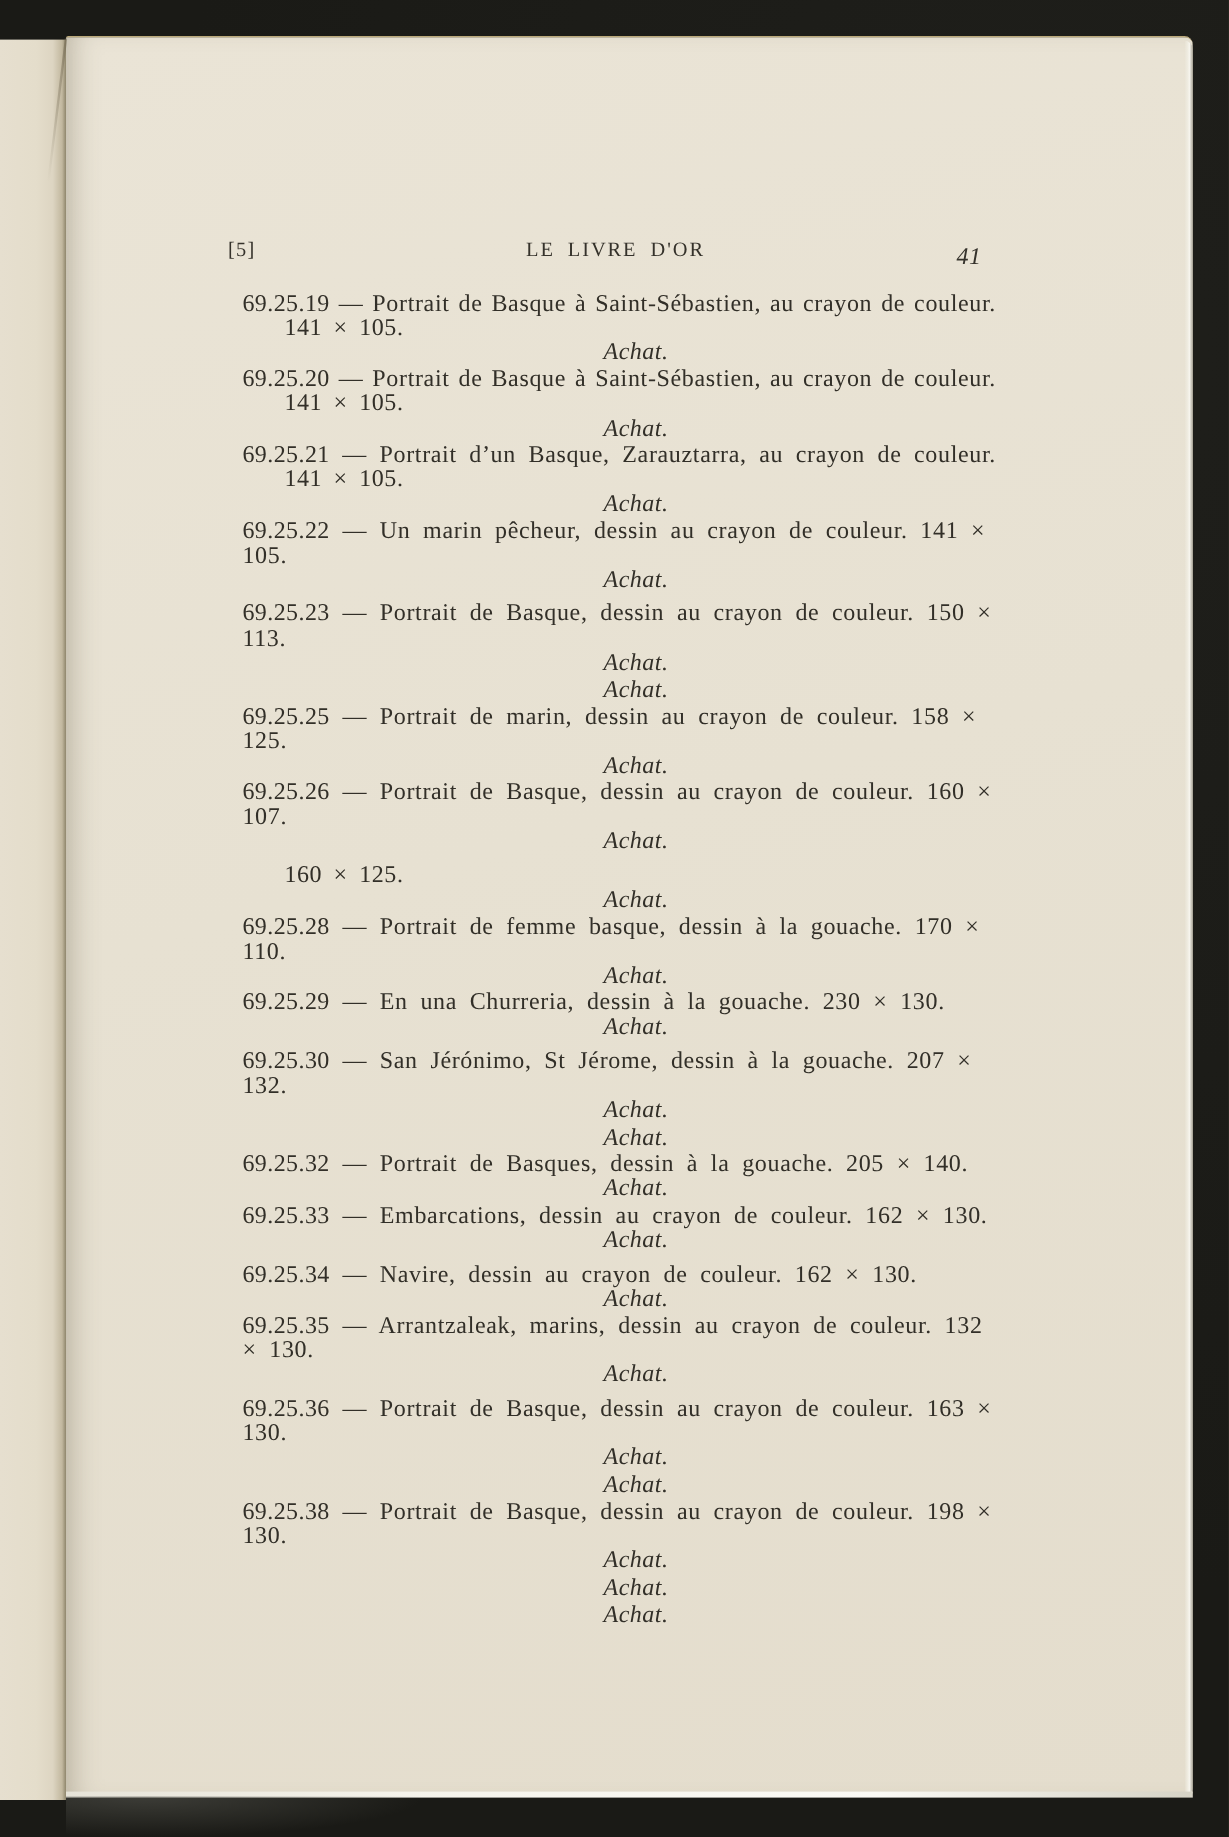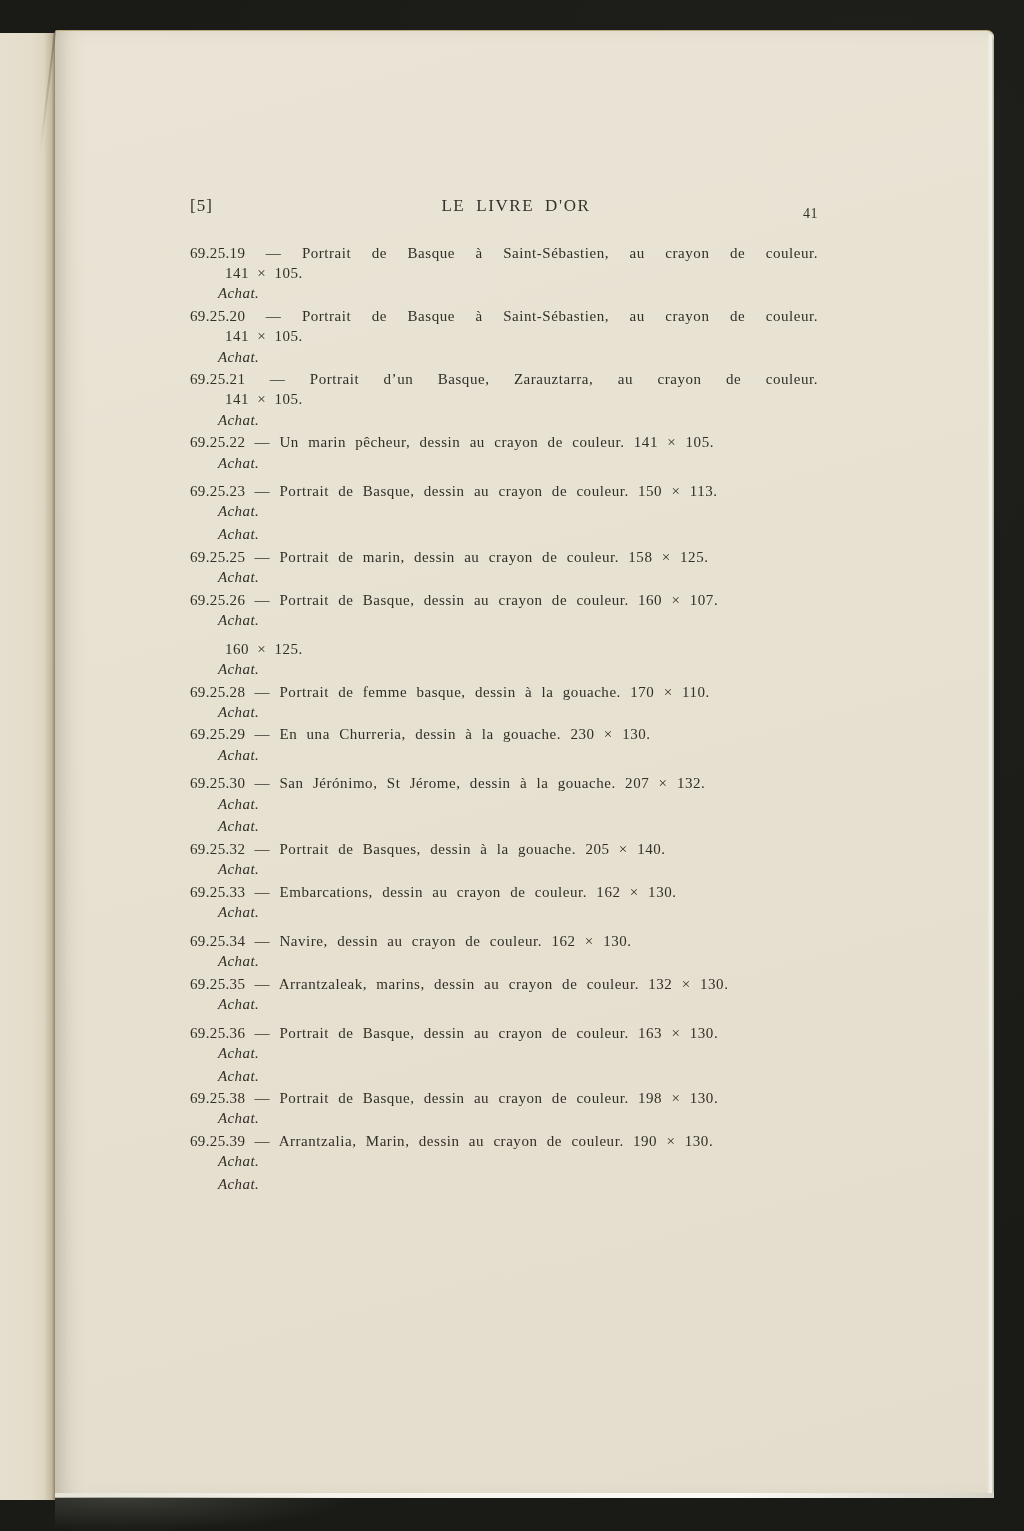--- a/index.html
+++ b/index.html
@@ -54,36 +54,36 @@
 
   
   .content { position:absolute; left:135px; top:0; width:628px; color:#322f28; }
   .page-header {
     position:absolute; top:165px; left:0; width:100%;
     display:flex; justify-content:space-between; align-items:baseline;
     font-size:17px; color:#35322b;
   }
   .page-header .section { letter-spacing:1px; }
   .page-header .title   { letter-spacing:1.6px; word-spacing:5px; position:relative; left:8px; }
-  .page-header .pagenum { position:relative; top:7px; font-size:14px; letter-spacing:0.5px; }
+  .page-header .pagenum { position:relative; top:7px; font-size:20px; letter-spacing:0.5px;font-style:italic; }
 
   .entries {
-    position:absolute; top:212px; left:0; width:628px;
-    font-size:15px; line-height:20.2px;
+    position:absolute; top:212px; left:12px; width:628px;
+    font-size:20px; line-height:20.2px;
   }
   .entry { margin-bottom:2.5px; }
   
   .entry:nth-child(4), .entry:nth-child(8), .entry:nth-child(11),
   .entry:nth-child(15), .entry:nth-child(17) { margin-bottom:8.5px; }
 
   .entry-line { margin:0; letter-spacing:0.55px; word-spacing:5px; }
   .entry.has-dims .entry-line { text-align:justify; text-align-last:justify; word-spacing:normal; }
   .num  { letter-spacing:0.35px; }
   .entry-dims { margin:0; padding-left:35px; letter-spacing:0.5px; word-spacing:4px; }
-  .achat { margin:0; font-style:italic; padding-left:28px; letter-spacing:0.4px; }
+  .achat { margin:0; font-style:italic; text-align:center; padding-left:28px; letter-spacing:0.4px; }
 </style>
 </head>
 <body>
 
 <div class="backdrop"></div>
 <div class="left-strip"></div>
 
 <div class="page">
   <div class="content">
 
@@ -204,21 +204,20 @@
     <p class="achat">Achat.</p>
   </div>
 
   <div class="entry">
     <p class="entry-line"><span class="num">69.25.38</span><span class="dash"> — </span><span class="desc">Portrait de Basque, dessin au crayon de couleur. 198 × 130.</span></p>
 
     <p class="achat">Achat.</p>
   </div>
 
   <div class="entry">
-    <p class="entry-line"><span class="num">69.25.39</span><span class="dash"> — </span><span class="desc">Arrantzalia, Marin, dessin au crayon de couleur. 190 × 130.</span></p>
 
     <p class="achat">Achat.</p>
   </div>
 
   <div class="entry">
 
     <p class="achat">Achat.</p>
   </div>
 </div>
 

